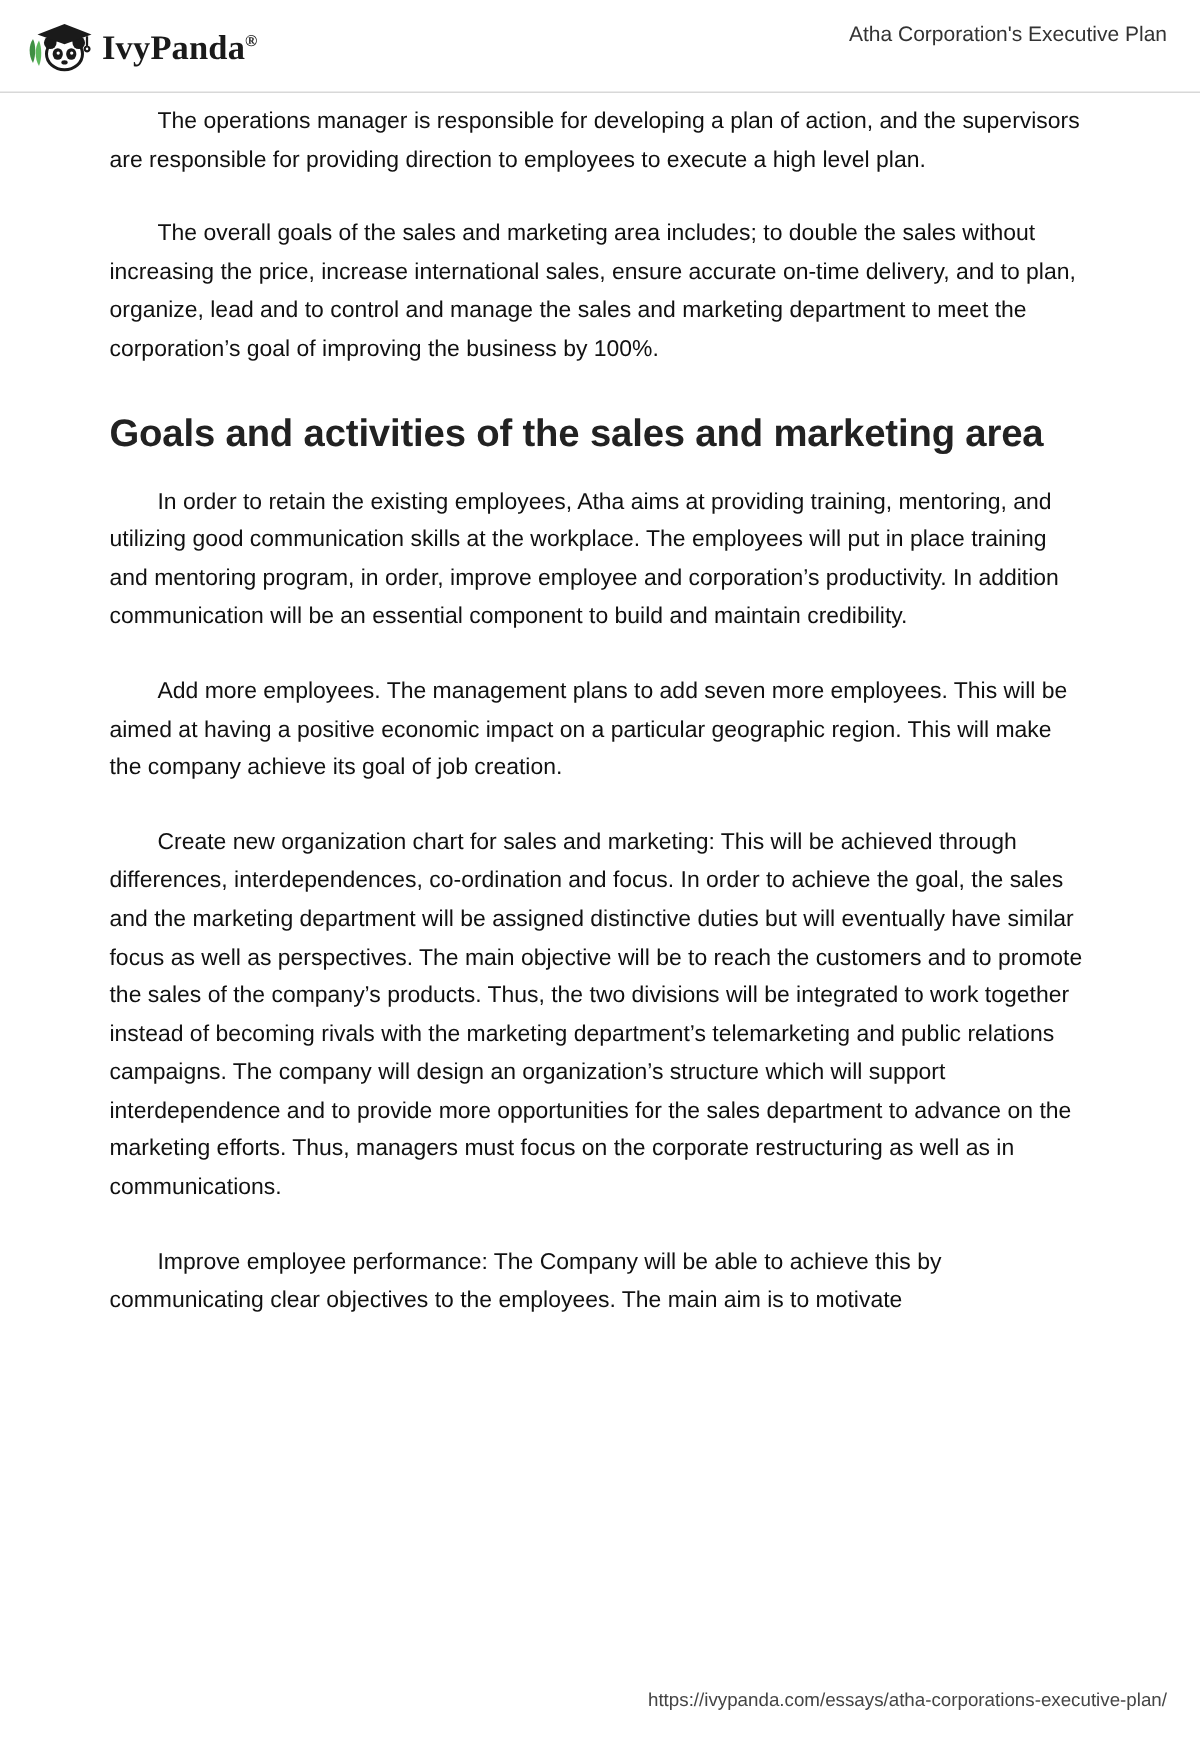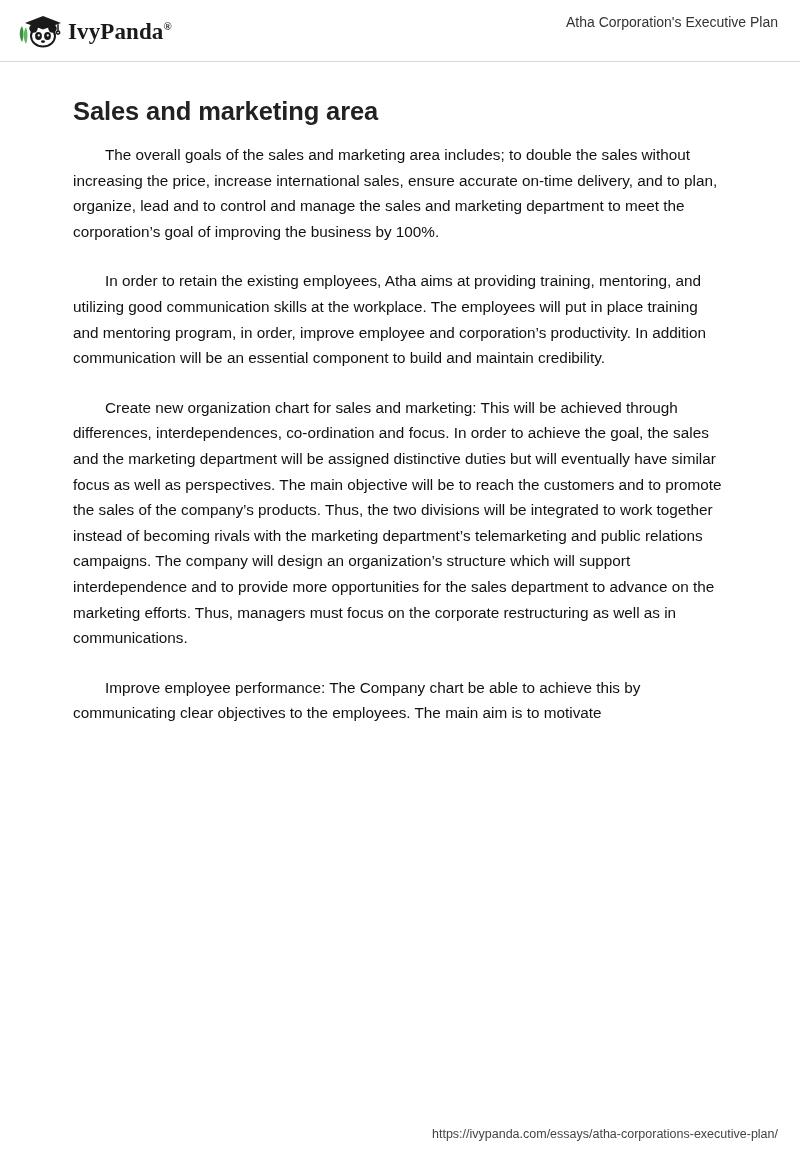--- a/index.html
+++ b/index.html
@@ -148,24 +148,26 @@
           <path d="M40 10.2 L40 17 M40 17 a1.6 1.6 0 1 0 0.1 0" stroke="#1a1a1a" stroke-width="1.5" fill="none"></path>
         </svg>
       </span>
       <span class="brand-name"><span>IvyPanda</span><span class="brand-reg">®</span></span>
     </div>
     <div class="doc-title">Atha Corporation's Executive Plan</div>
     <div class="header-rule"></div>
   </div>
 
   <div class="content">
-    <h2 class="heading">Sales and marketing area</h2>
+    <p class="para">The operations manager is responsible for developing a plan of action, and the supervisors are responsible for providing direction to employees to execute a high level plan.</p>
     <p class="para">The overall goals of the sales and marketing area includes; to double the sales without increasing the price, increase international sales, ensure accurate on-time delivery, and to plan, organize, lead and to control and manage the sales and marketing department to meet the corporation’s goal of improving the business by 100%.</p>
+    <h2 class="heading two-line">Goals and activities of the sales and marketing area</h2>
     <p class="para">In order to retain the existing employees, Atha aims at providing training, mentoring, and utilizing good communication skills at the workplace. The employees will put in place training and mentoring program, in order, improve employee and corporation’s productivity. In addition communication will be an essential component to build and maintain credibility.</p>
+    <p class="para">Add more employees. The management plans to add seven more employees. This will be aimed at having a positive economic impact on a particular geographic region. This will make the company achieve its goal of job creation.</p>
     <p class="para">Create new organization chart for sales and marketing: This will be achieved through differences, interdependences, co-ordination and focus. In order to achieve the goal, the sales and the marketing department will be assigned distinctive duties but will eventually have similar focus as well as perspectives. The main objective will be to reach the customers and to promote the sales of the company’s products. Thus, the two divisions will be integrated to work together instead of becoming rivals with the marketing department’s telemarketing and public relations campaigns. The company will design an organization’s structure which will support interdependence and to provide more opportunities for the sales department to advance on the marketing efforts. Thus, managers must focus on the corporate restructuring as well as in communications.</p>
-    <p class="para">Improve employee performance: The Company chart be able to achieve this by communicating clear objectives to the employees. The main aim is to motivate</p>
+    <p class="para">Improve employee performance: The Company will be able to achieve this by communicating clear objectives to the employees. The main aim is to motivate</p>
   </div>
 
   <div class="footer">
     <span class="footer-url">https://ivypanda.com/essays/atha-corporations-executive-plan/</span>
   </div>
 
 </div>
 
 </body></html>

